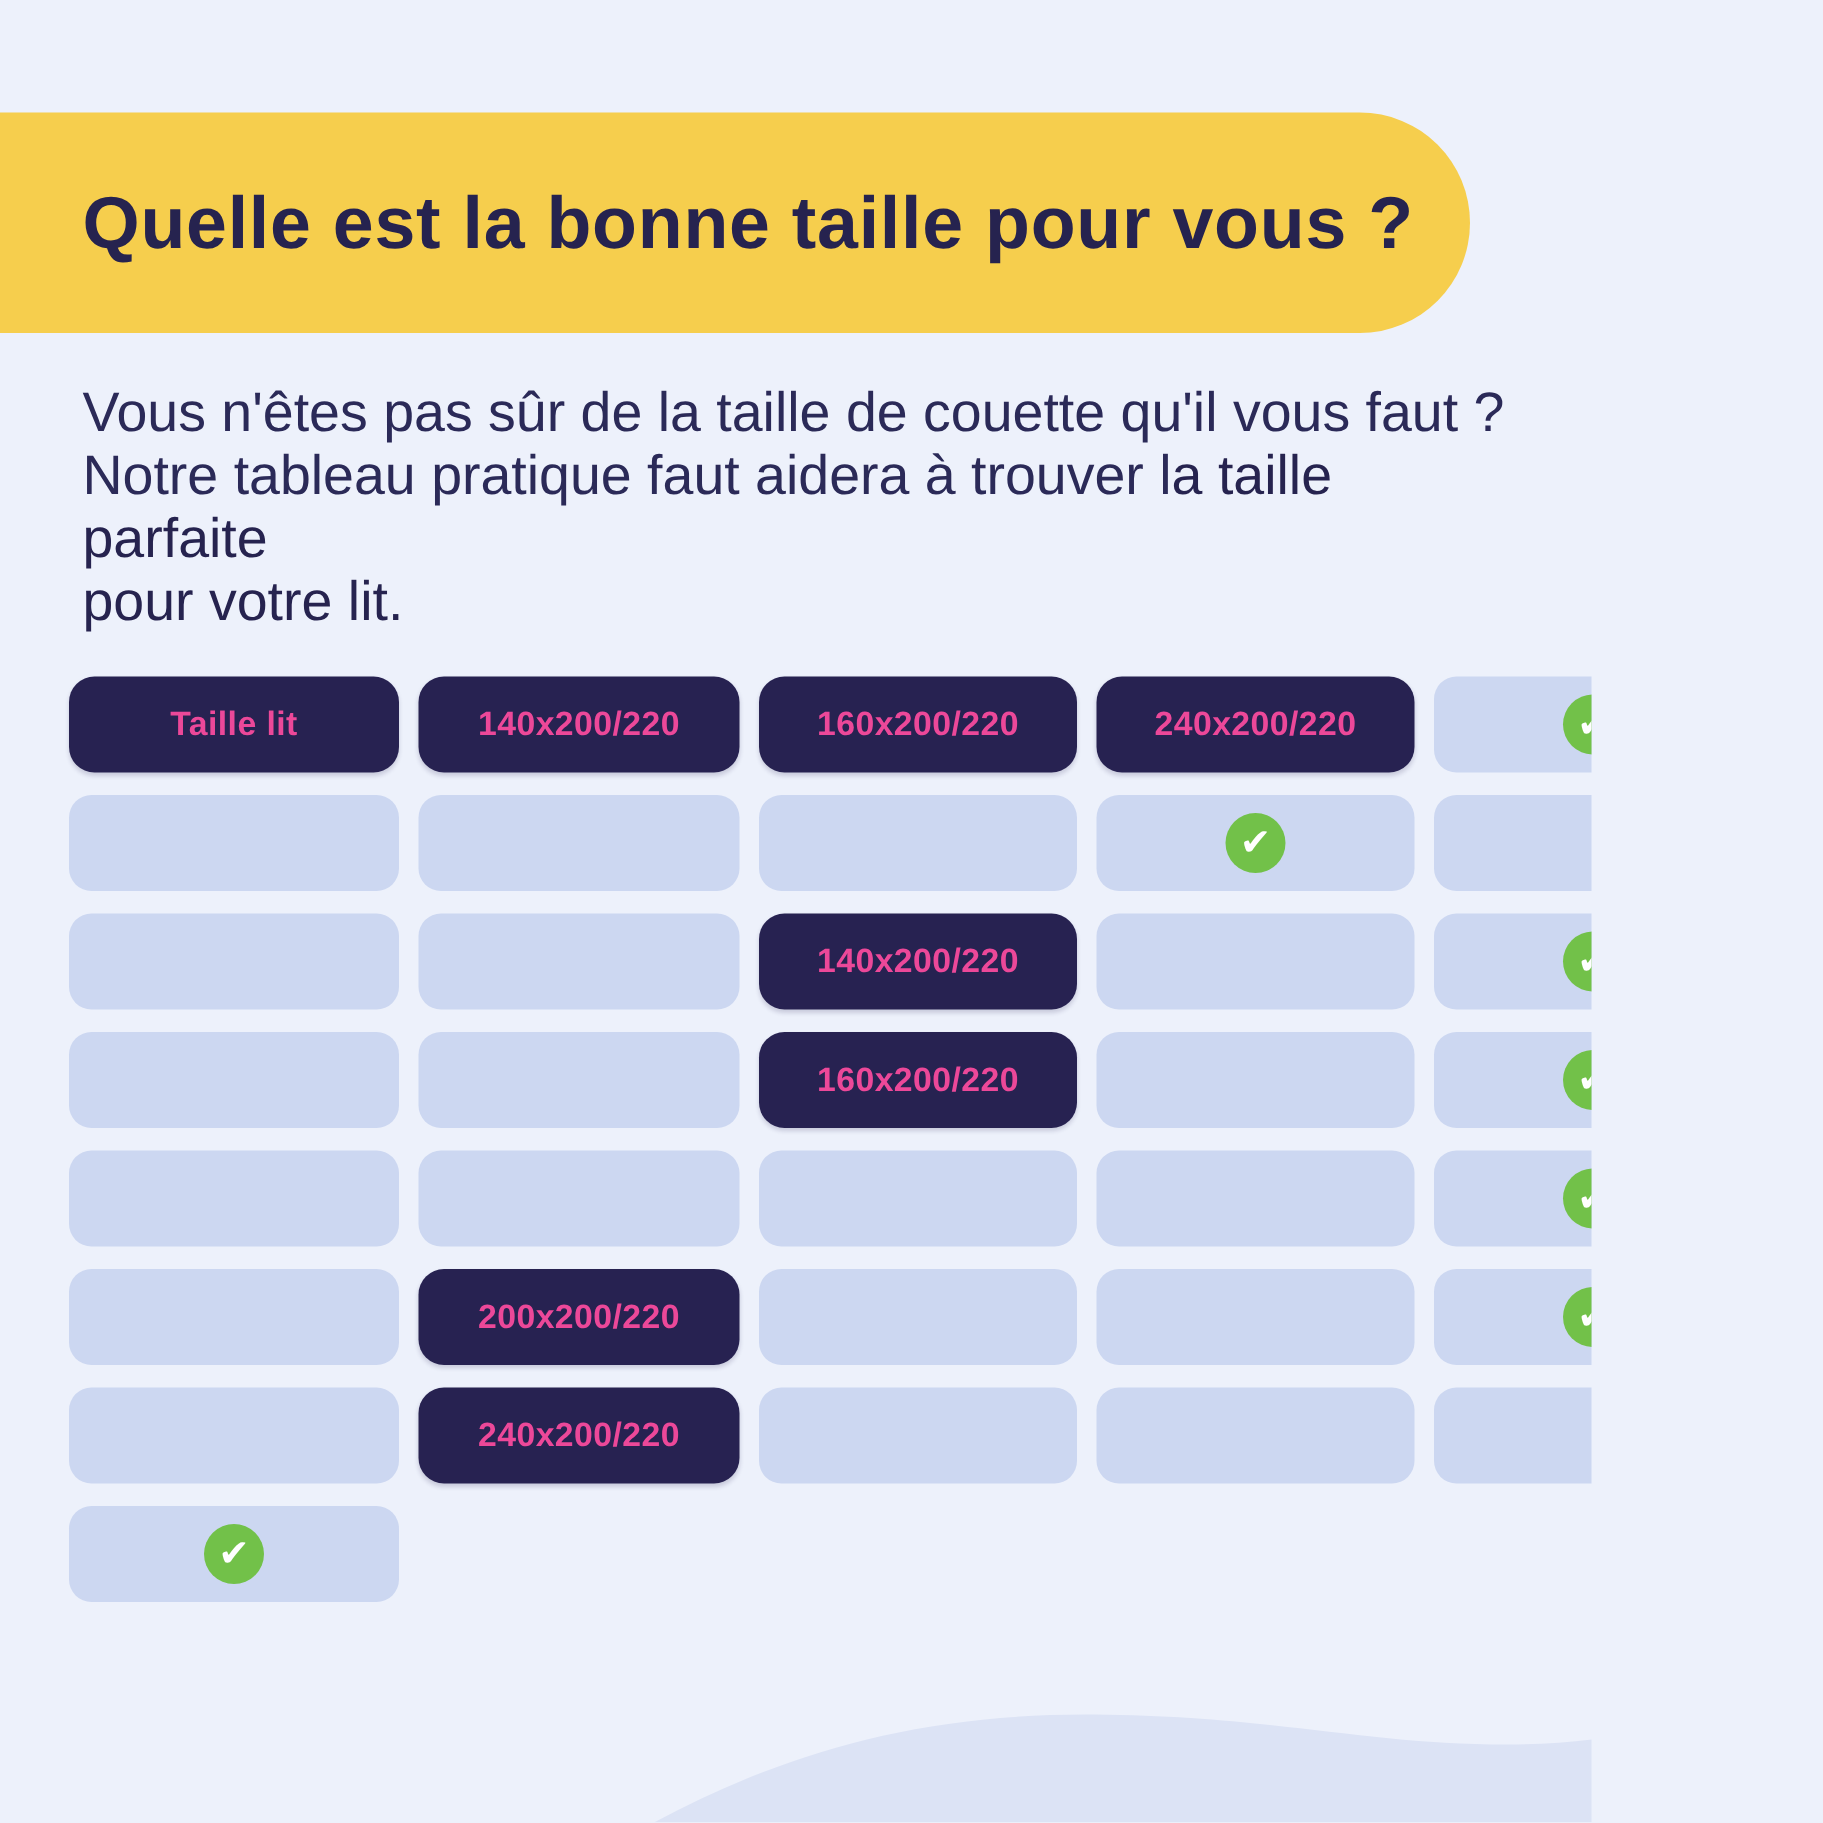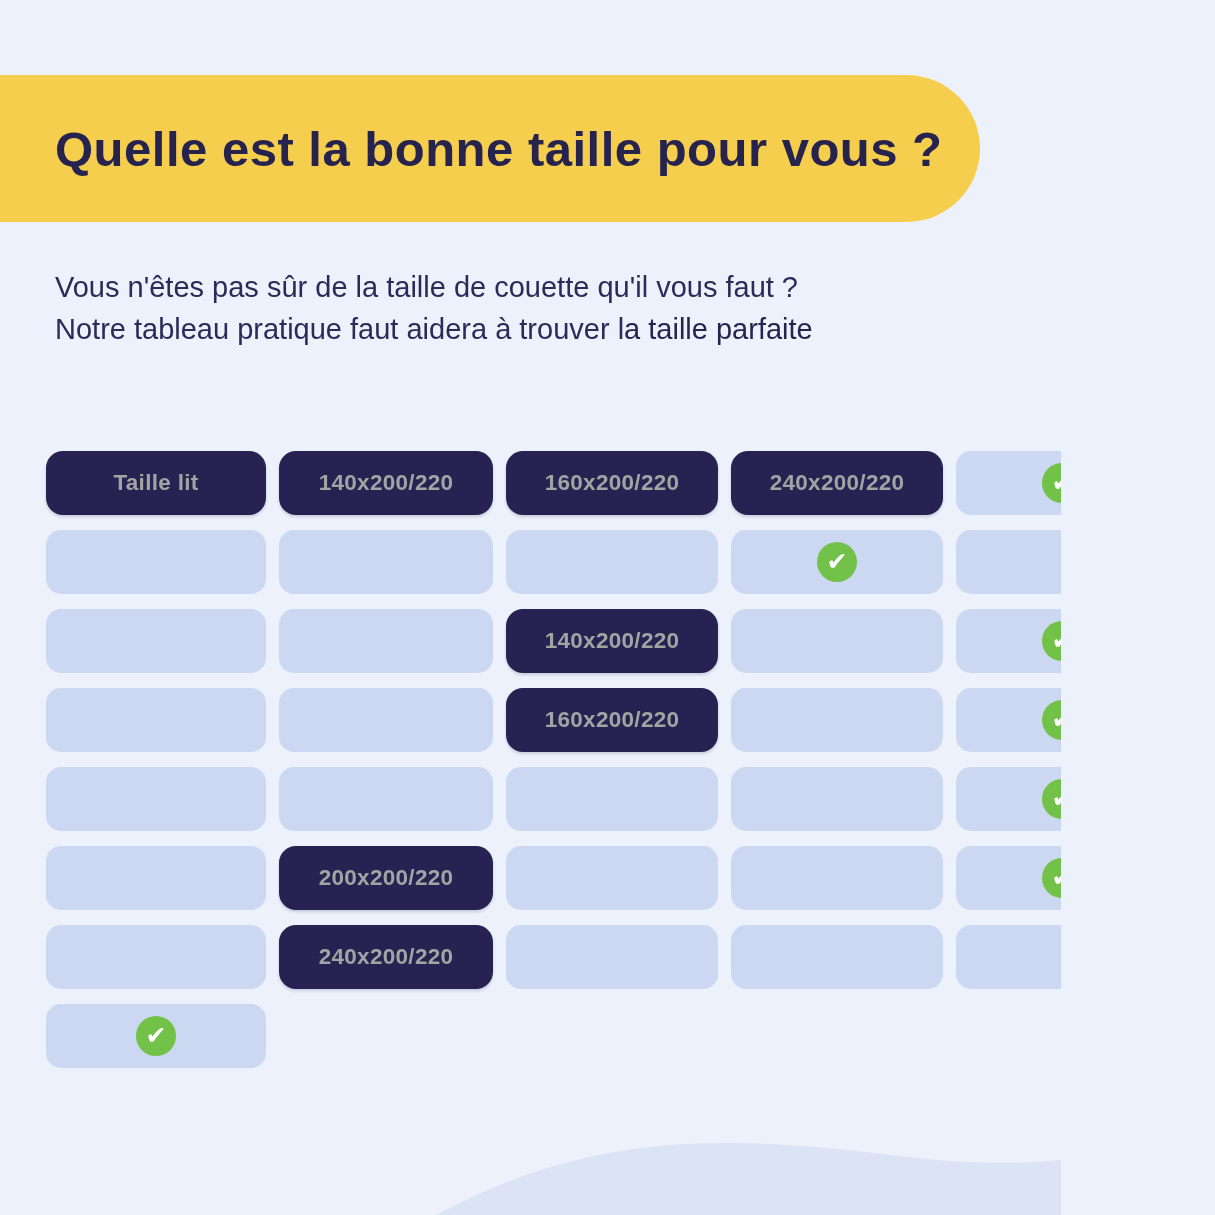--- a/index.html
+++ b/index.html
@@ -31,43 +31,43 @@
     margin: 0;
     font-size: 49px;
     font-weight: bold;
     color: #26234f;
     letter-spacing: 0.5px;
   }
 
   
   .intro {
     position: absolute;
-    left: 55px; top: 266px;
+    left: 55px; top: 254px;
     width: 960px;
-    font-size: 29px;
+    font-size: 37px;
     line-height: 42px;
     color: #2b2a58;
     font-weight: normal;
   }
   .intro .b { font-weight: normal; color: #26234f; }
 
   
   .table {
     position: absolute;
     left: 46px; top: 451px;
     display: grid;
     grid-template-columns: 220px 214px 212px 212px 212px;
     grid-auto-rows: 64px;
     column-gap: 13px;
     row-gap: 15px;
   }
   .pill {
     background: #272251;
     border-radius: 17px;
-    color: #a3a3a3;
+    color: #ec4899;
     font-size: 22.5px;
     font-weight: bold;
     display: flex;
     align-items: center;
     justify-content: center;
     letter-spacing: 0.3px;
     box-shadow: 0 2px 3px rgba(39,34,81,0.18);
   }
   .cell {
     background: #ccd7f1;
@@ -108,20 +108,21 @@
 
 <div class="canvas">
 
   <div class="banner">
     <h1>Quelle est la bonne taille pour vous ?</h1>
   </div>
 
   <div class="intro">
     <div><span>Vous n'êtes pas sûr de la taille de couette qu'il vous faut ?</span></div>
     <div><span>Notre tableau pratique faut aidera à trouver l</span><span class="b">a taille parfaite</span></div>
+    <div><span class="b">pour votre lit.</span></div>
   </div>
 
   <div class="table">
 
     <div class="pill">Taille lit</div>
     <div class="pill">140x200/220</div>
     <div class="pill">160x200/220</div>
     <div class="pill">240x200/220</div>
 
     <div class="cell" data-checked="true">

